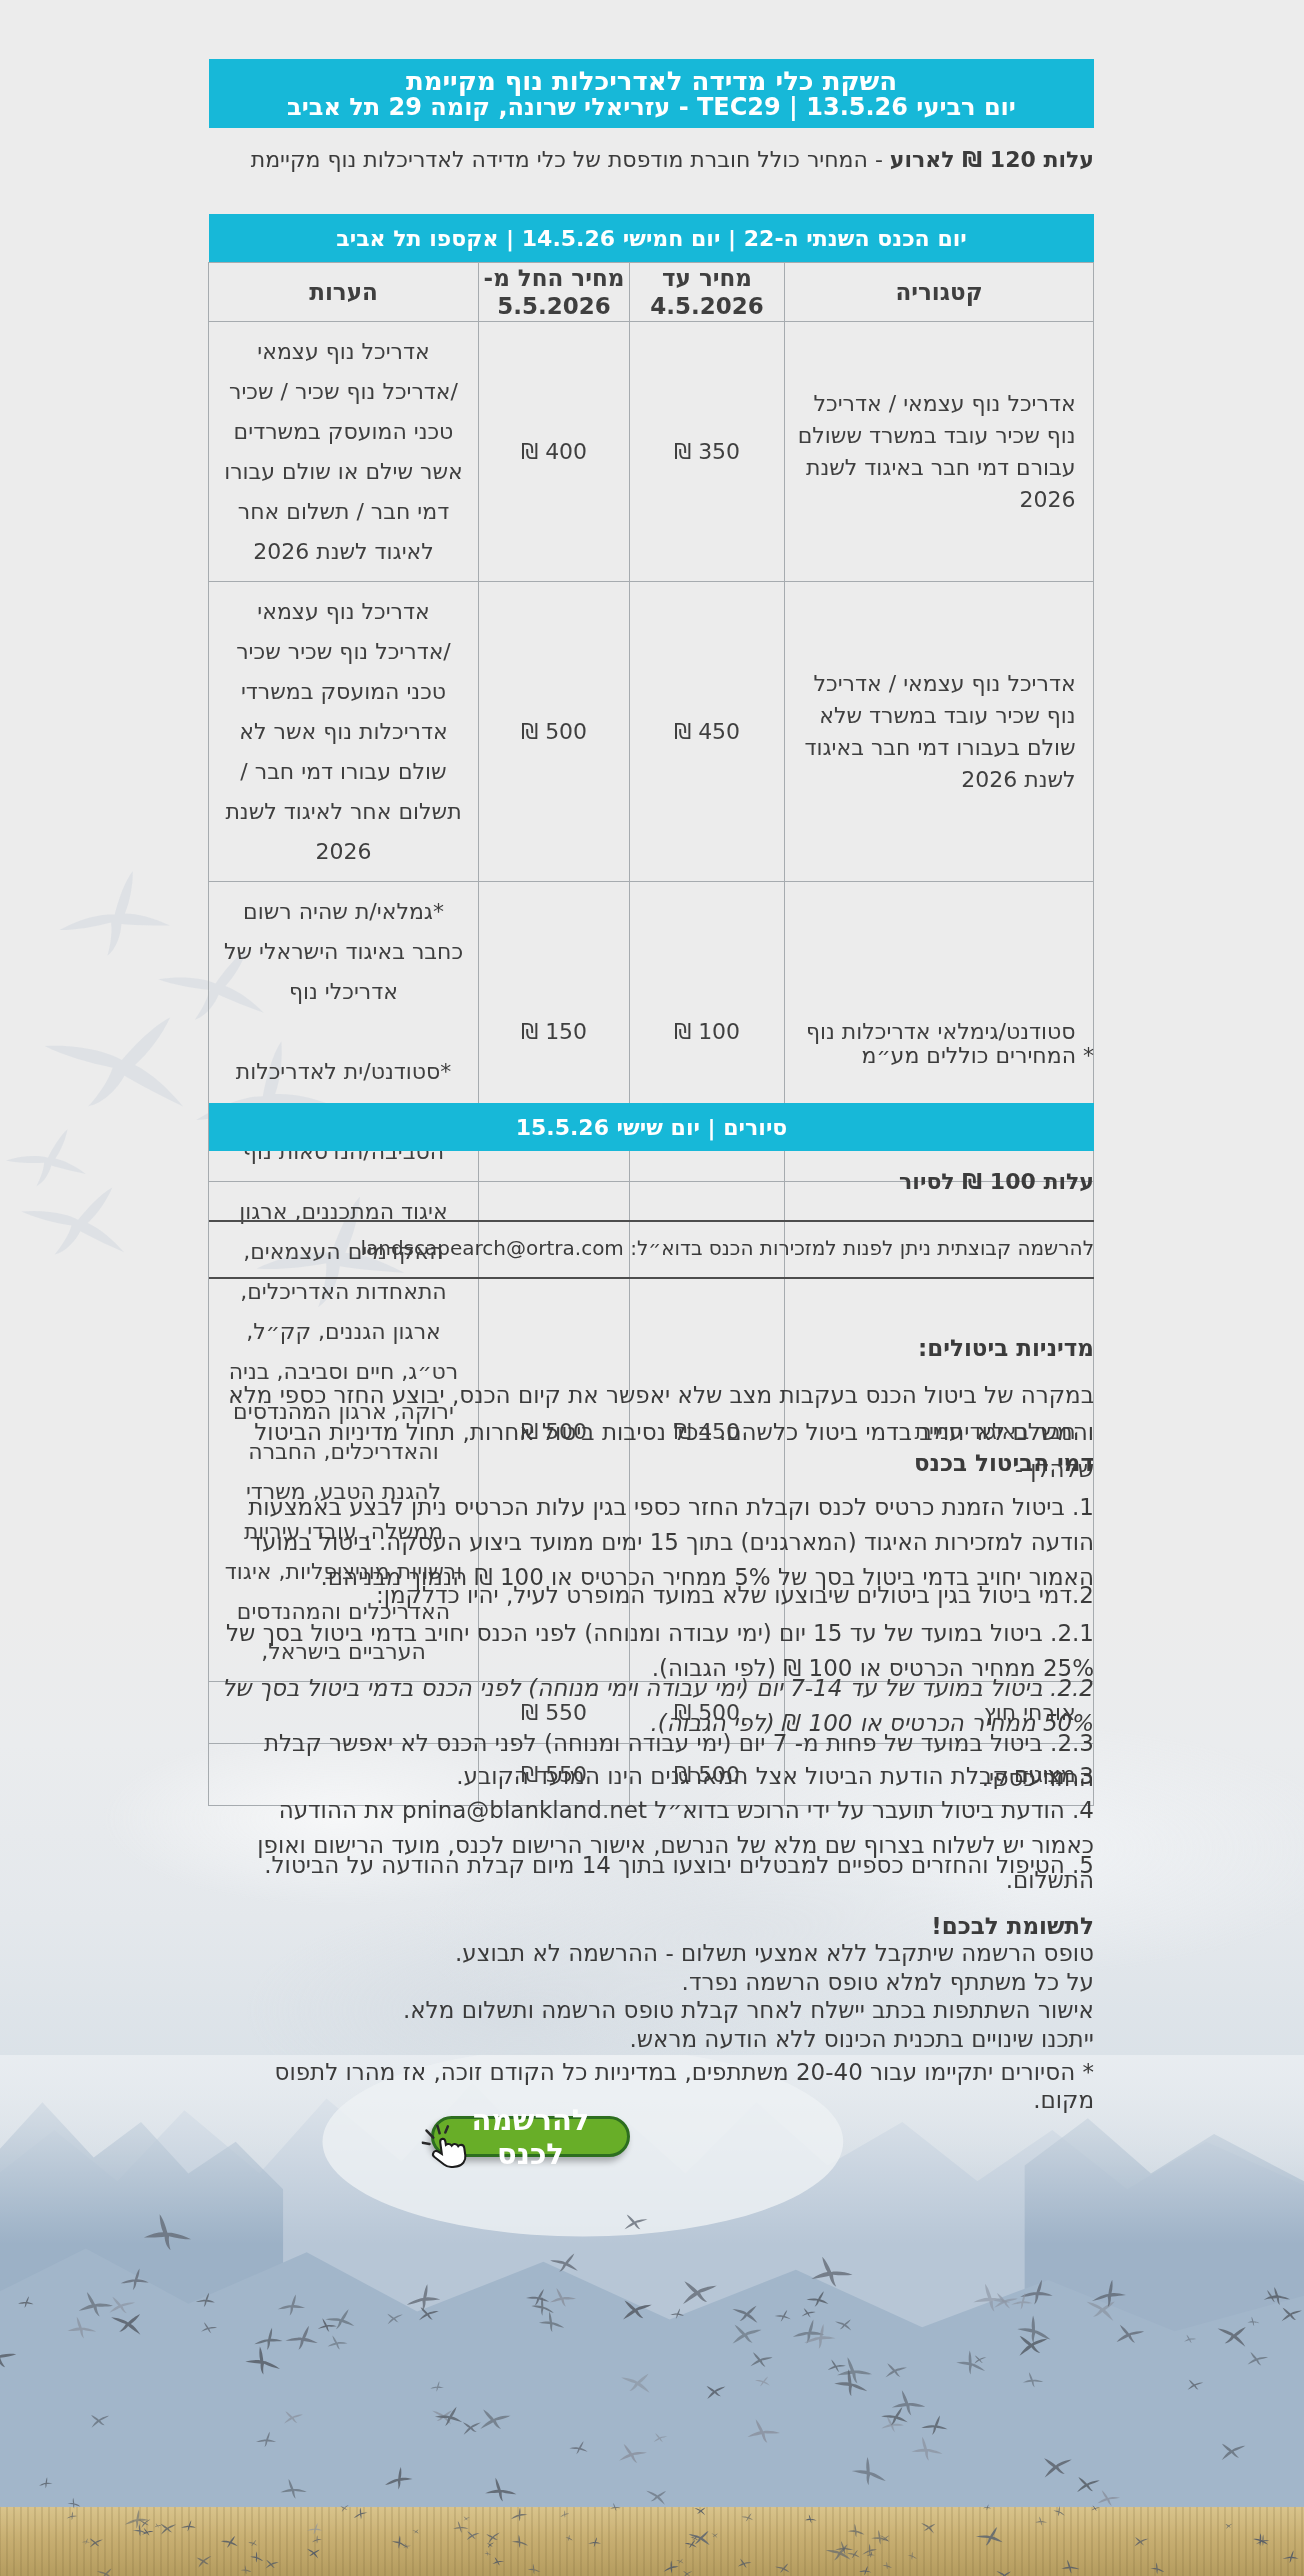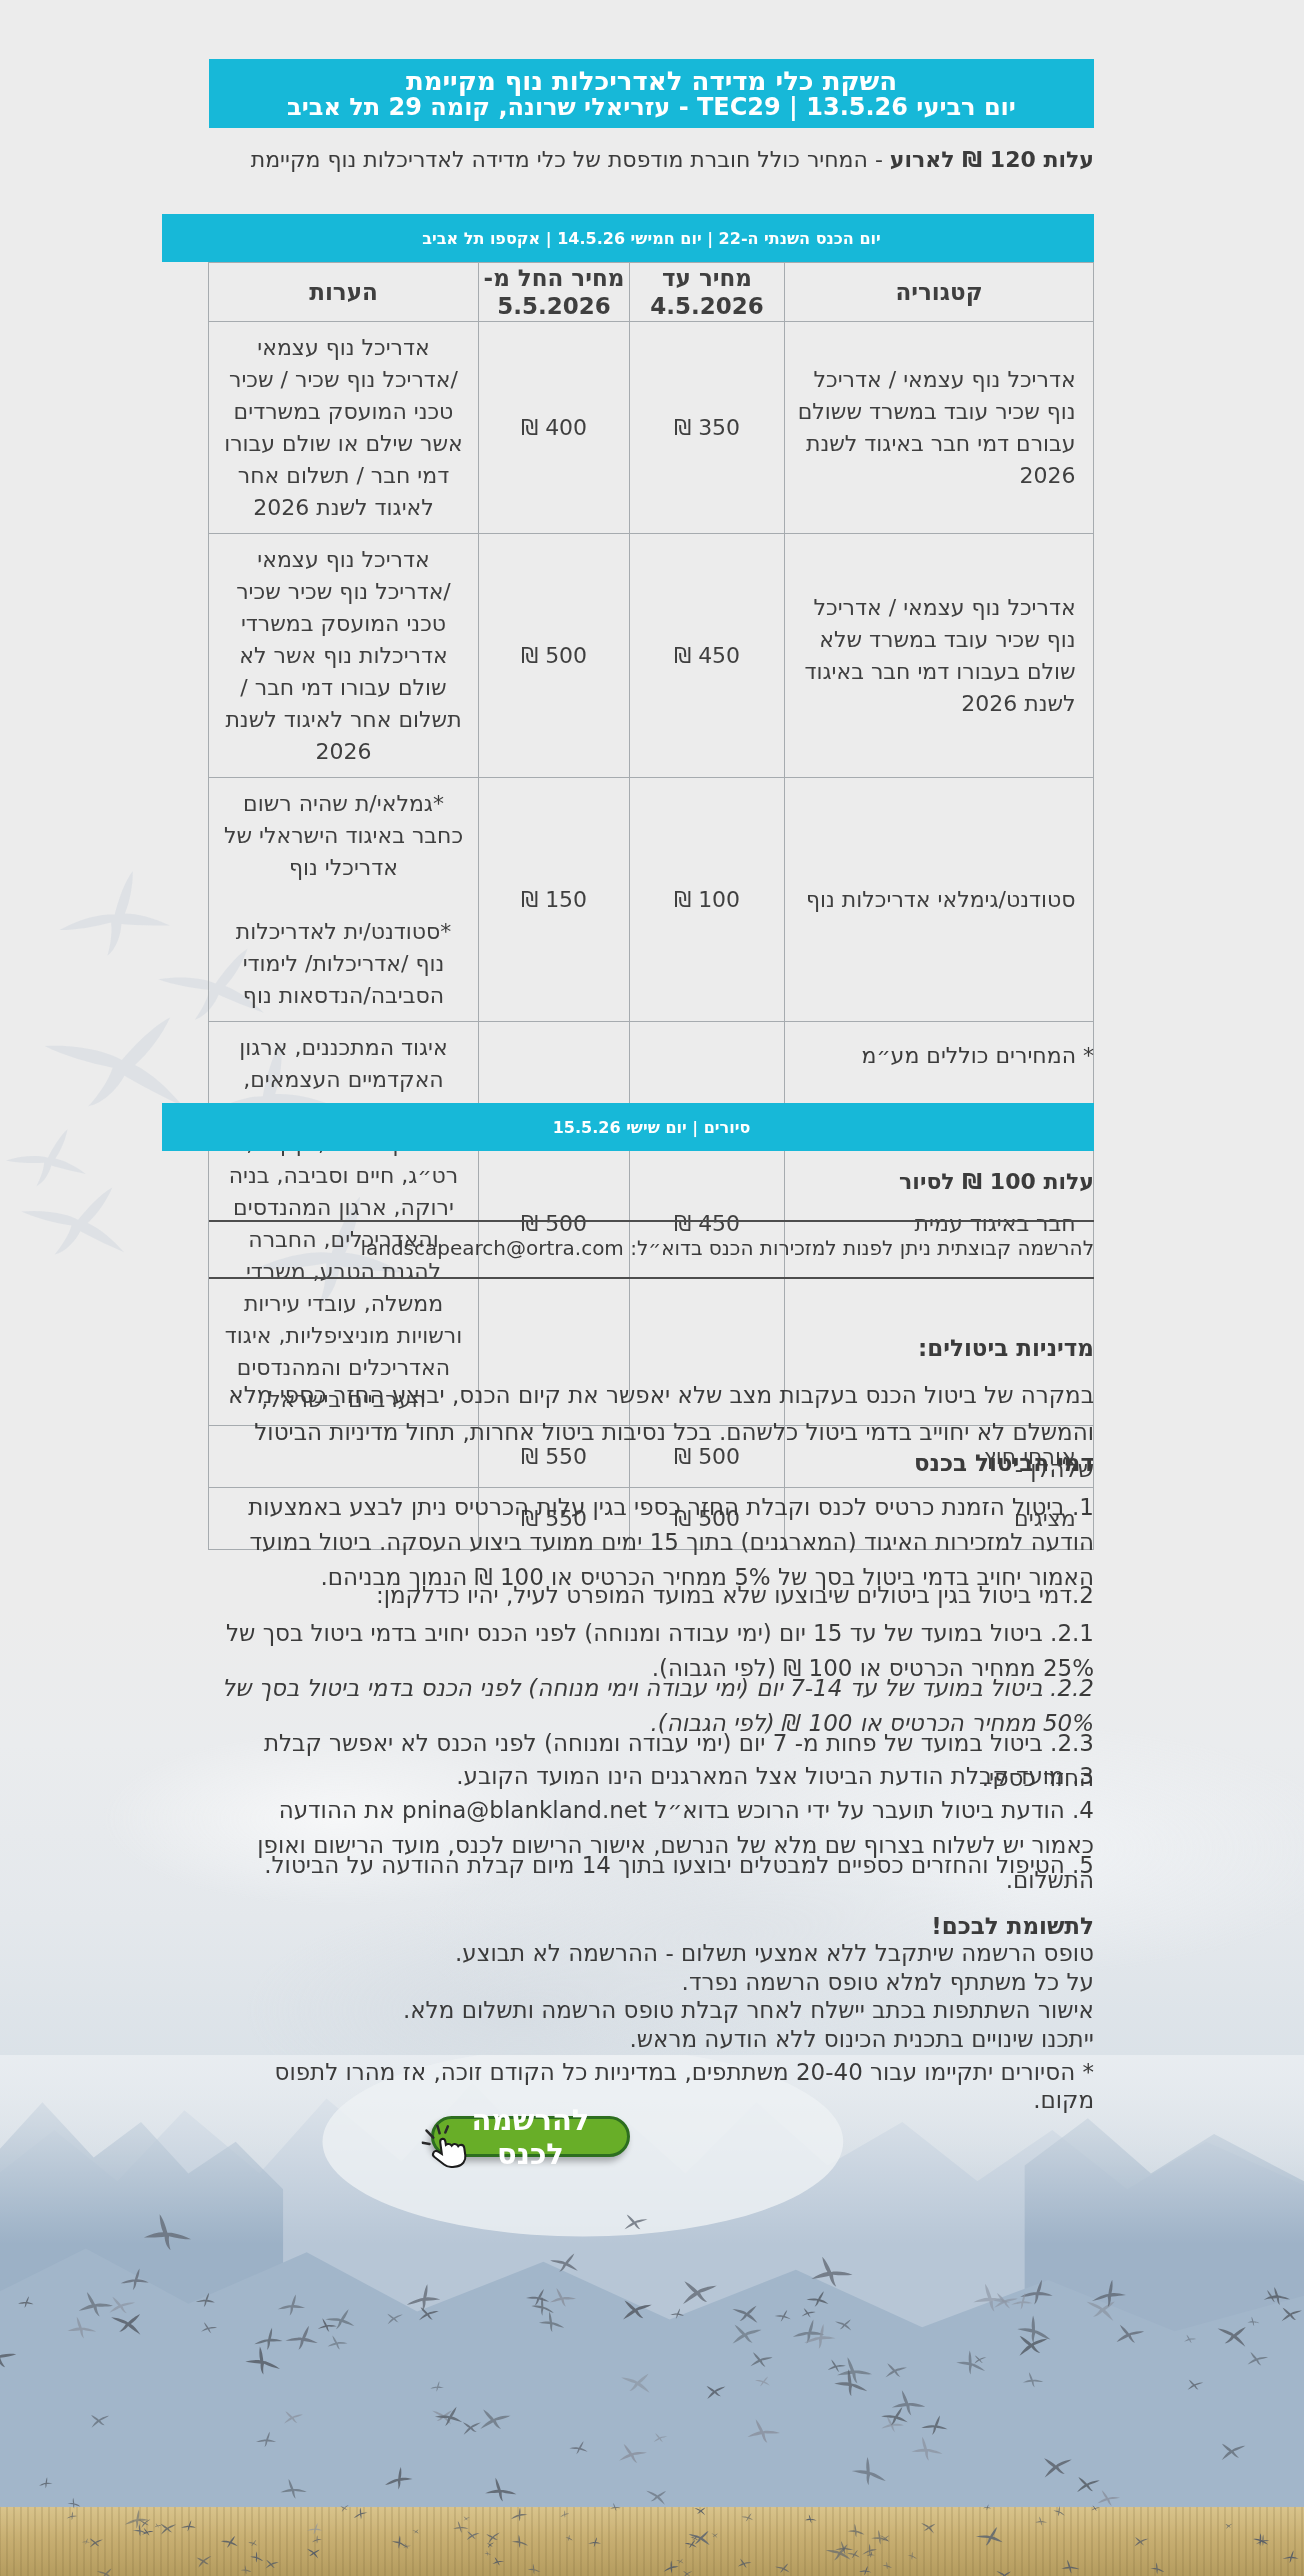--- a/index.html
+++ b/index.html
@@ -5,35 +5,35 @@
   html,body{margin:0;padding:0;background:#ececec;}
   .page{position:relative;width:1305px;height:2576px;background:#ececec;overflow:hidden;
         font-family:"DejaVu Sans","Liberation Sans",sans-serif;color:#3b3b3b;direction:rtl;}
   .content{position:absolute;left:210px;top:0;width:885px;z-index:3;}
 
   
   .banner{background:#17b8d8;color:#ffffff;text-align:center;font-weight:700;}
   .banner-main{position:absolute;top:59px;width:885px;height:69px;display:flex;flex-direction:column;justify-content:center;gap:0;}
   .banner-main .t1{font-size:26px;line-height:28px;}
   .banner-main .t2{font-size:24px;line-height:25px;}
-  .banner-line{position:absolute;width:885px;height:48px;display:flex;align-items:center;justify-content:center;font-size:16px;padding-left:47px;}
+  .banner-line{position:absolute;width:885px;height:48px;display:flex;align-items:center;justify-content:center;font-size:22px;}
 
   .costline{position:absolute;top:147px;width:885px;text-align:right;font-size:22px;}
   .costline b{font-weight:700;}
 
   
   .price-table{position:absolute;top:262px;width:885px;border-collapse:collapse;table-layout:fixed;
                font-size:22px;color:#3f3f3f;}
   .price-table td,.price-table th{border:0.8px solid #a6abaf;vertical-align:middle;background:transparent;}
   .price-table tr{border-top:1.6px solid #8f959a;border-bottom:1.6px solid #8f959a;}
   .price-table{border:1.6px solid #8f959a;}
   .price-table th{font-size:23px;font-weight:700;text-align:center;line-height:28px;}
   .cell-cat{text-align:right;padding:8px 17.4px 8px 8px;line-height:32px;}
   .cell-price{text-align:center;}
-  .cell-notes{text-align:center;padding:9.5px 11px;line-height:32px;white-space:pre-line;margin-left:40px;}
+  .cell-notes{text-align:center;padding:9.5px 11px;line-height:40px;white-space:pre-line;margin-left:40px;}
   .vat-note{position:absolute;top:1043px;width:885px;text-align:right;font-size:22px;}
 
   .tours-banner{top:1103px;}
   .tour-cost{position:absolute;top:1169px;width:885px;text-align:right;font-size:22px;font-weight:700;}
   .rule{position:absolute;width:885px;height:0;border-top:2.4px solid #4d4d4d;}
   .email-line{position:absolute;top:1236px;width:885px;text-align:right;font-size:20px;}
 
   .sec-title{position:absolute;width:885px;text-align:right;font-weight:700;font-size:23px;}
   .para{position:absolute;width:885px;text-align:right;font-size:23px;line-height:37px;}
   .pol-item{position:absolute;width:885px;text-align:right;font-size:23px;line-height:35px;}

